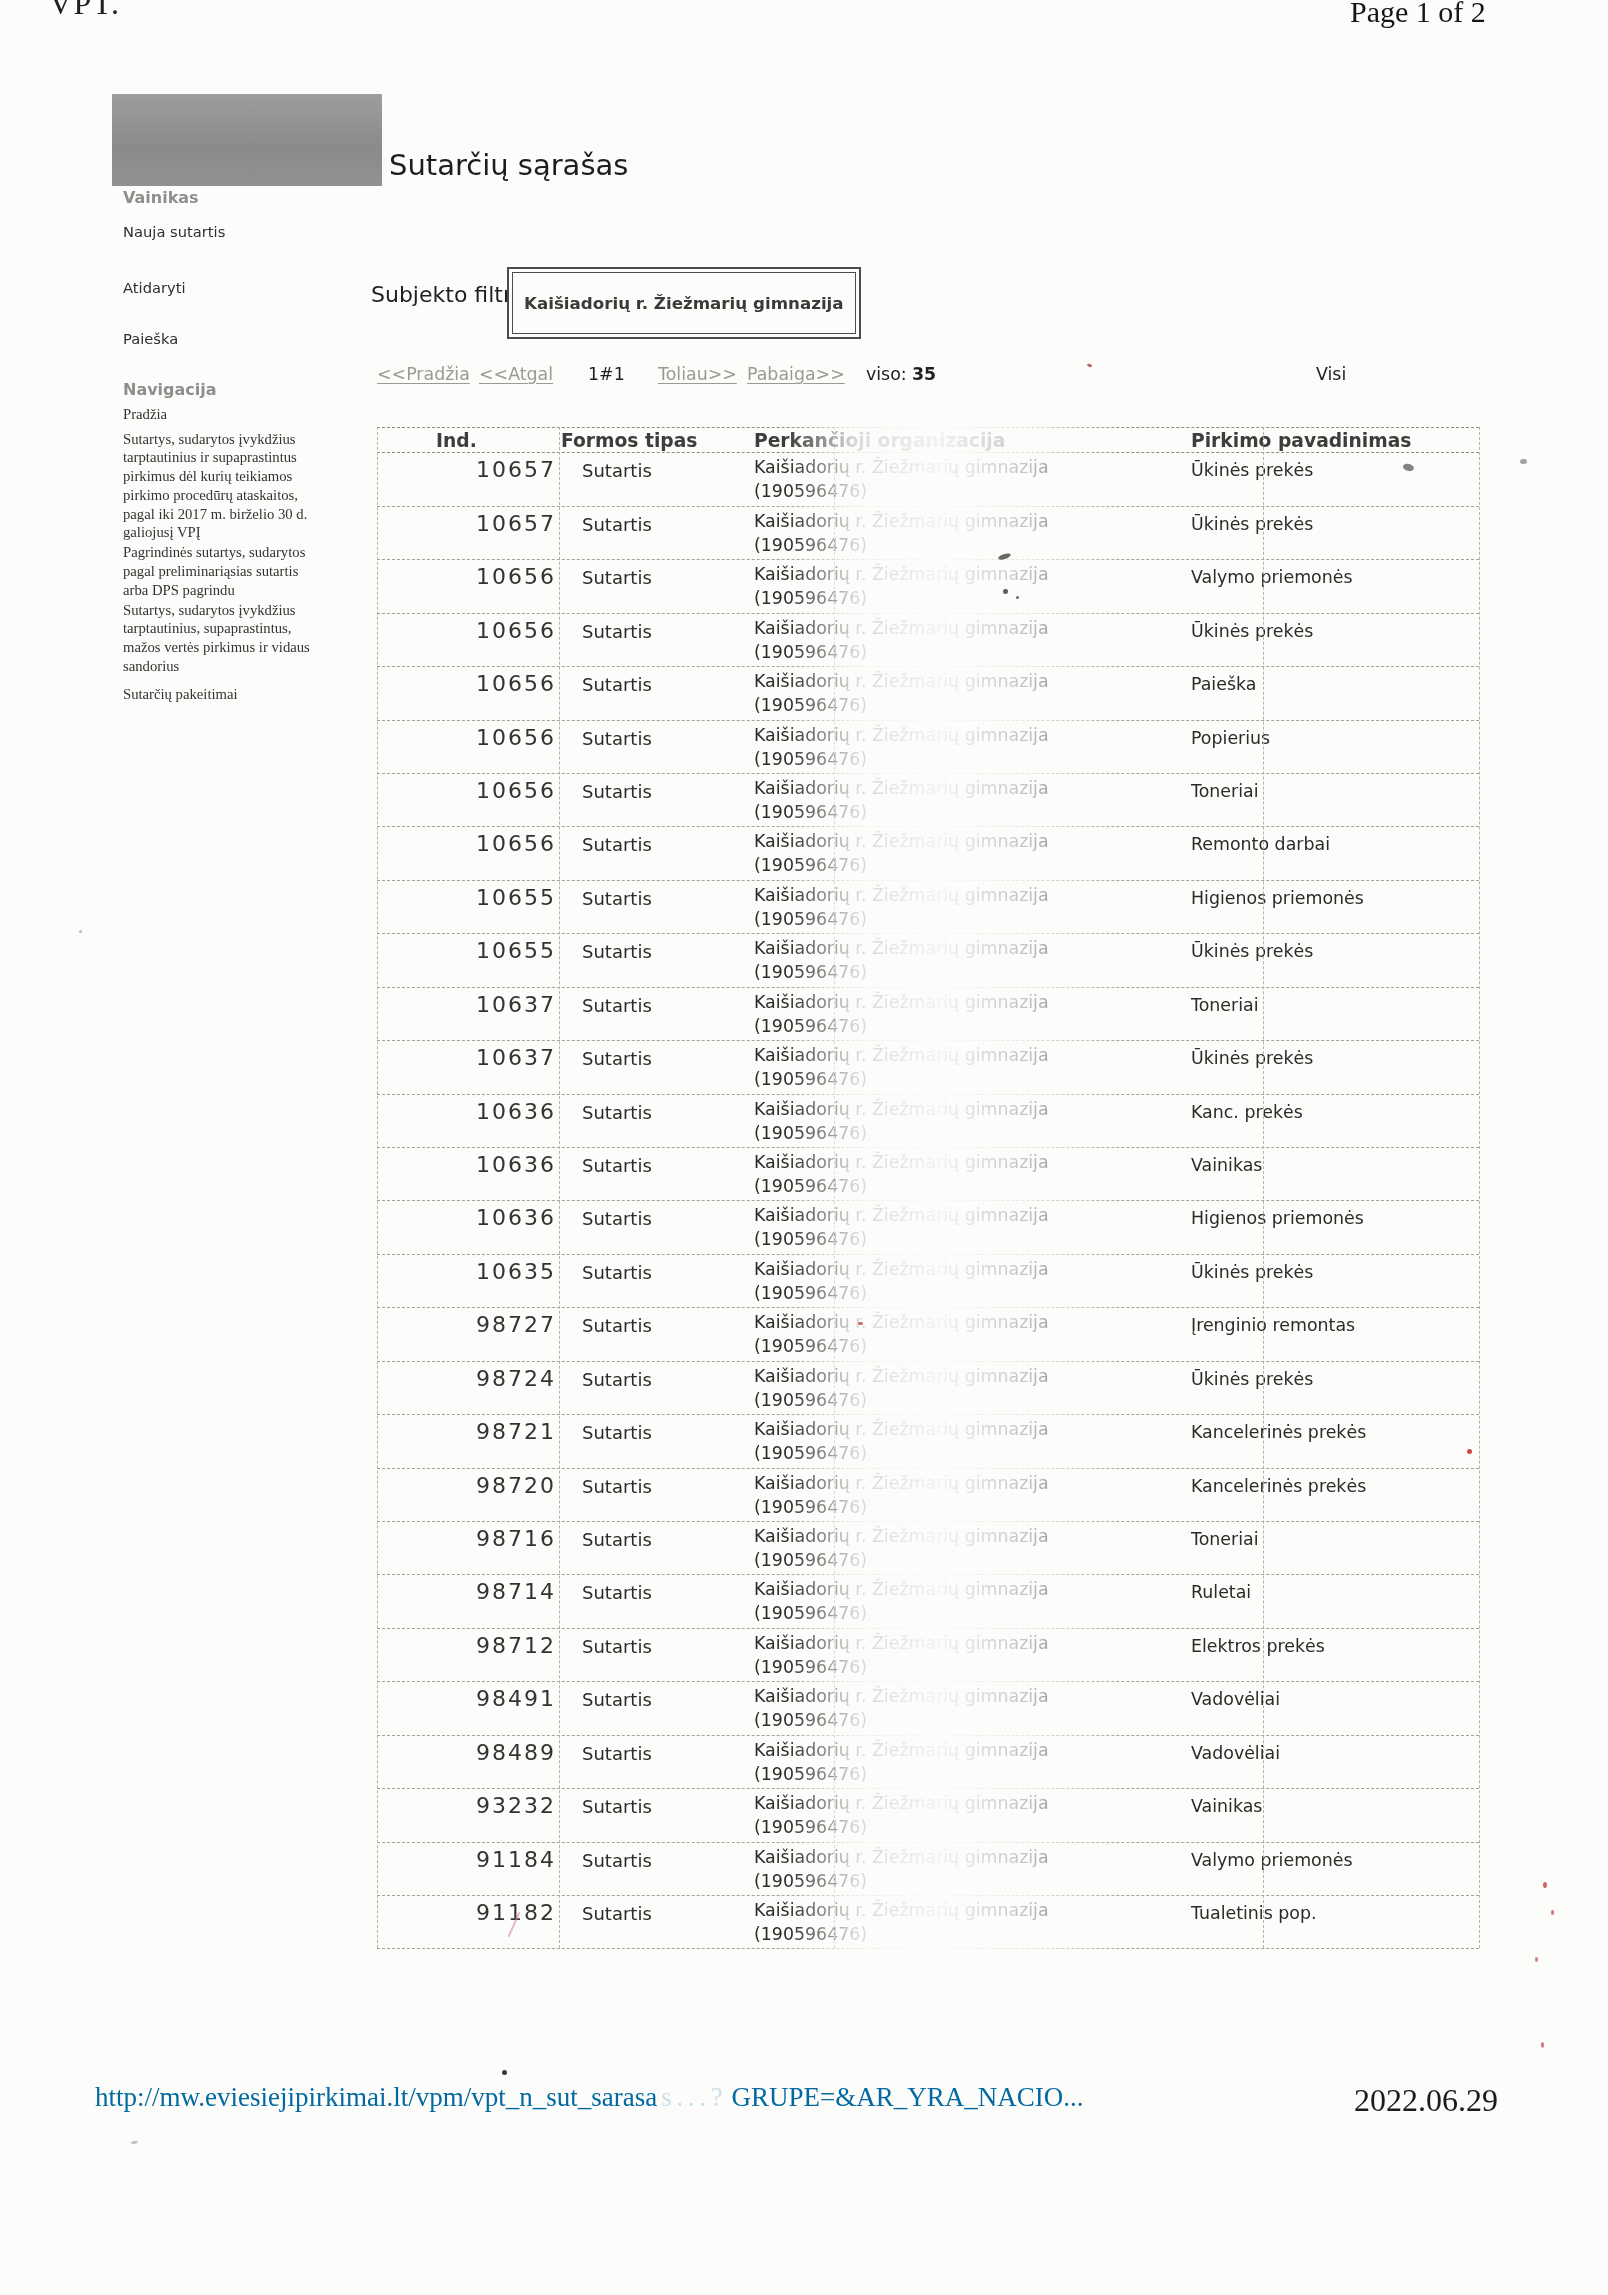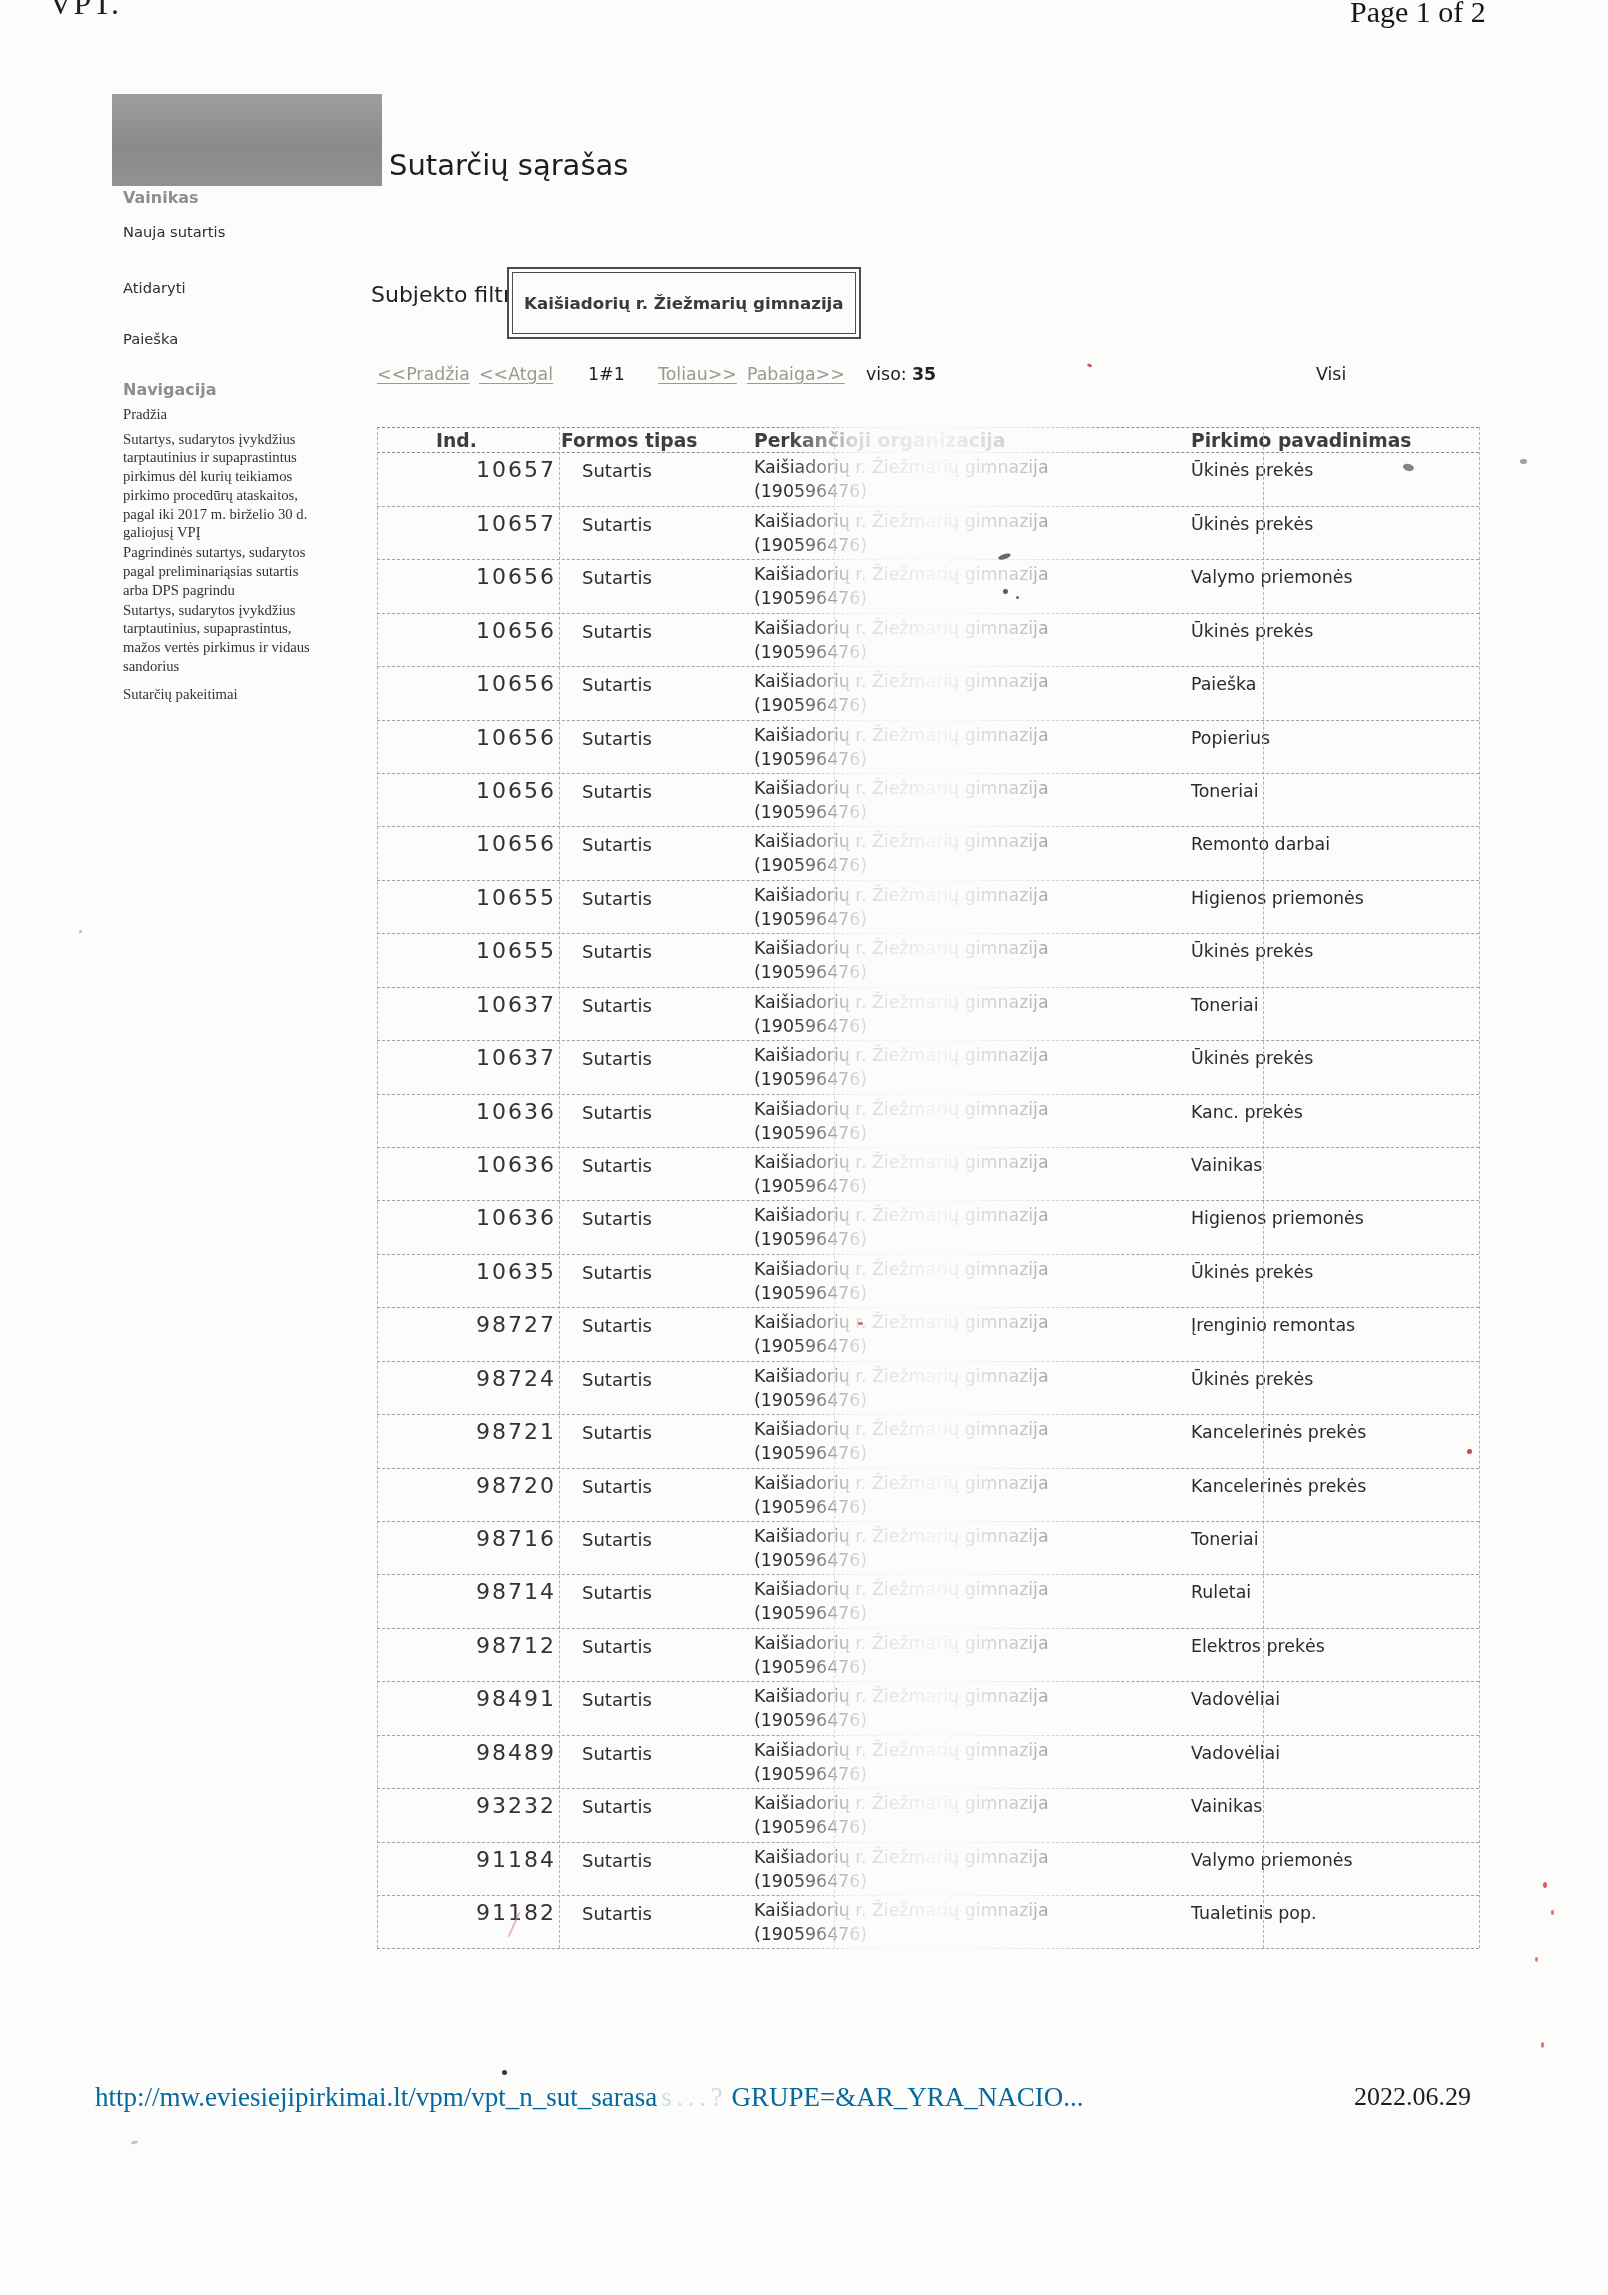--- a/index.html
+++ b/index.html
@@ -8,21 +8,21 @@
     background:#fcfcfa; overflow:hidden;
     font-family:"DejaVu Sans","Liberation Sans",sans-serif; color:#2e2e2e;
   }
   .serif { font-family:"Liberation Serif","DejaVu Serif",serif; }
 
   
   .vpt-mark { position:absolute; left:49px; top:-14.7px; font-size:32px; color:#1f1f1f; letter-spacing:1.3px; }
   .page-indicator { position:absolute; left:1350px; top:-5.3px; font-size:30px; color:#161616; }
   .footer-url { position:absolute; left:95px; top:2082px; font-size:27px; color:#0369a1; white-space:nowrap; }
   .footer-url .fade-mid { opacity:0.2; letter-spacing:4.7px; margin:0 4px; }
-  .footer-date { position:absolute; left:1354px; top:2082px; font-size:26px; color:#1b1b1b; }
+  .footer-date { position:absolute; left:1354px; top:2082px; font-size:32px; color:#1b1b1b; }
 
   
   .logo { position:absolute; left:112px; top:94px; width:270px; height:92px;
           background:linear-gradient(180deg,#9d9d9b 0%,#8a8a88 60%,#929290 100%); }
   .logo-notch { position:absolute; left:332px; top:138px; width:52px; height:24px; background:#fcfcfa; }
   .app-title { position:absolute; left:389px; top:148px; font-size:29px; color:#1d1d1d; }
 
   
   .sb-header { position:absolute; left:123px; font-size:16px; font-weight:bold; color:#8e8e8c; }
   .sb-link { position:absolute; left:123px; font-size:14.7px; color:#303030; cursor:pointer; }

